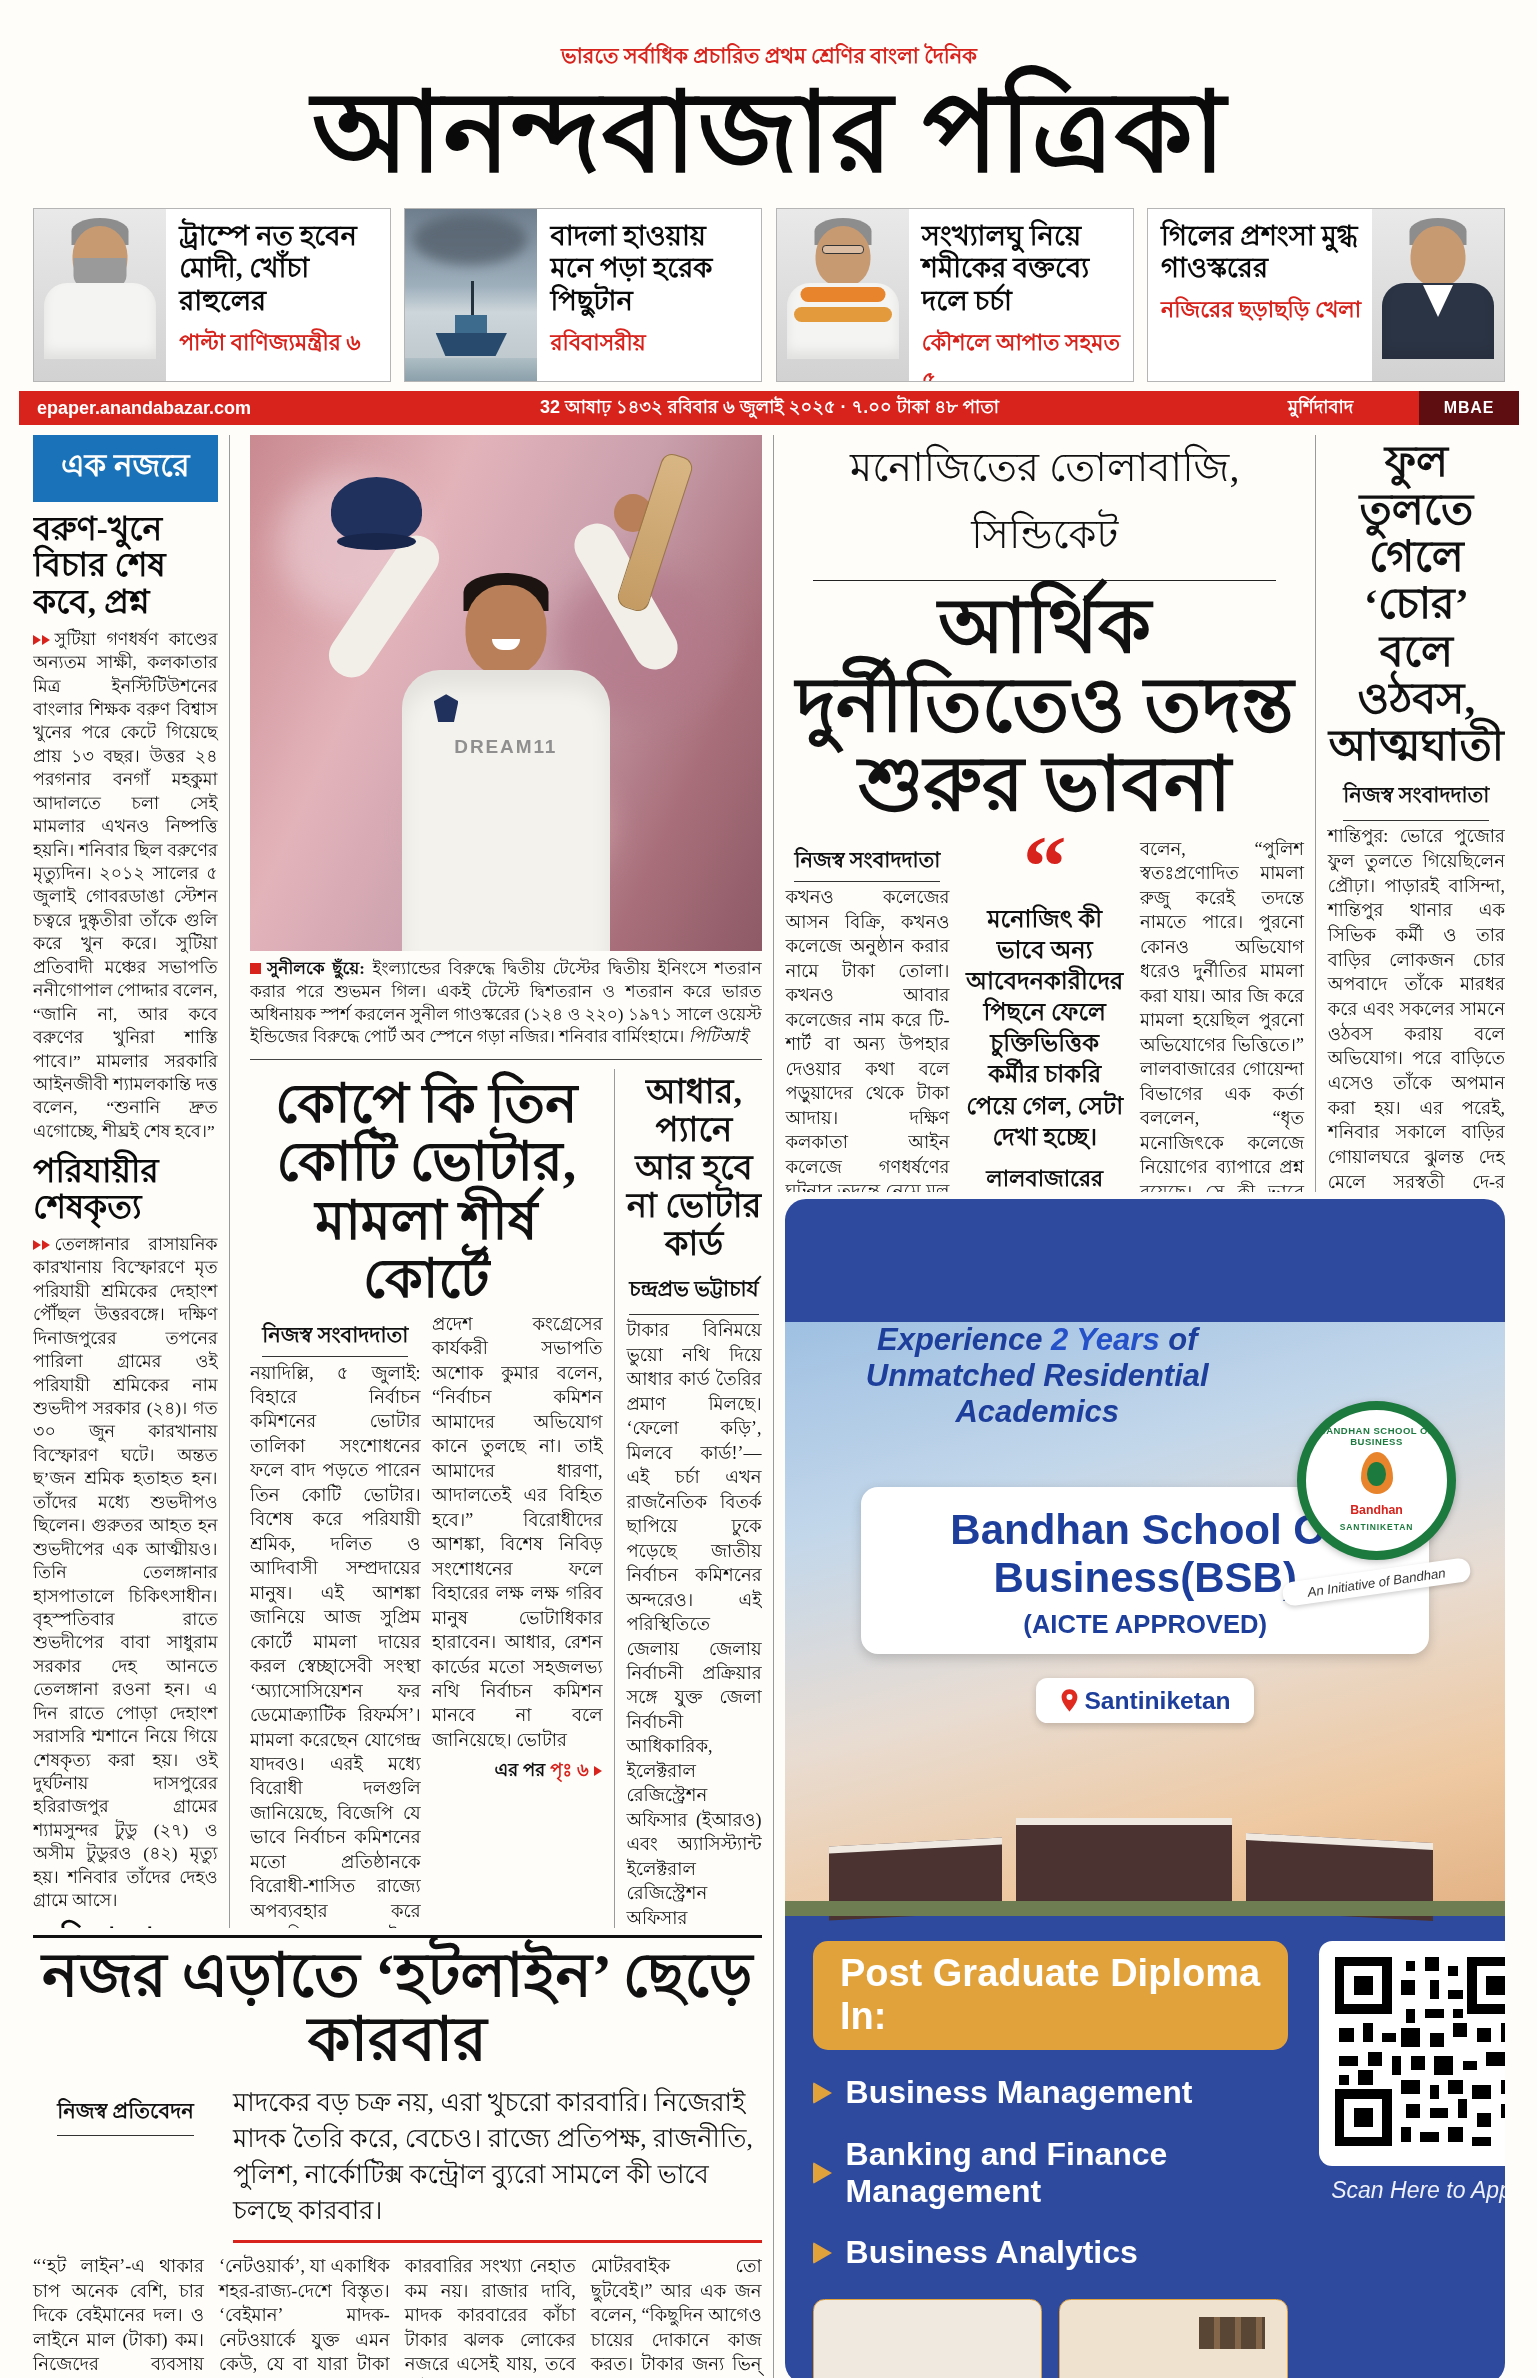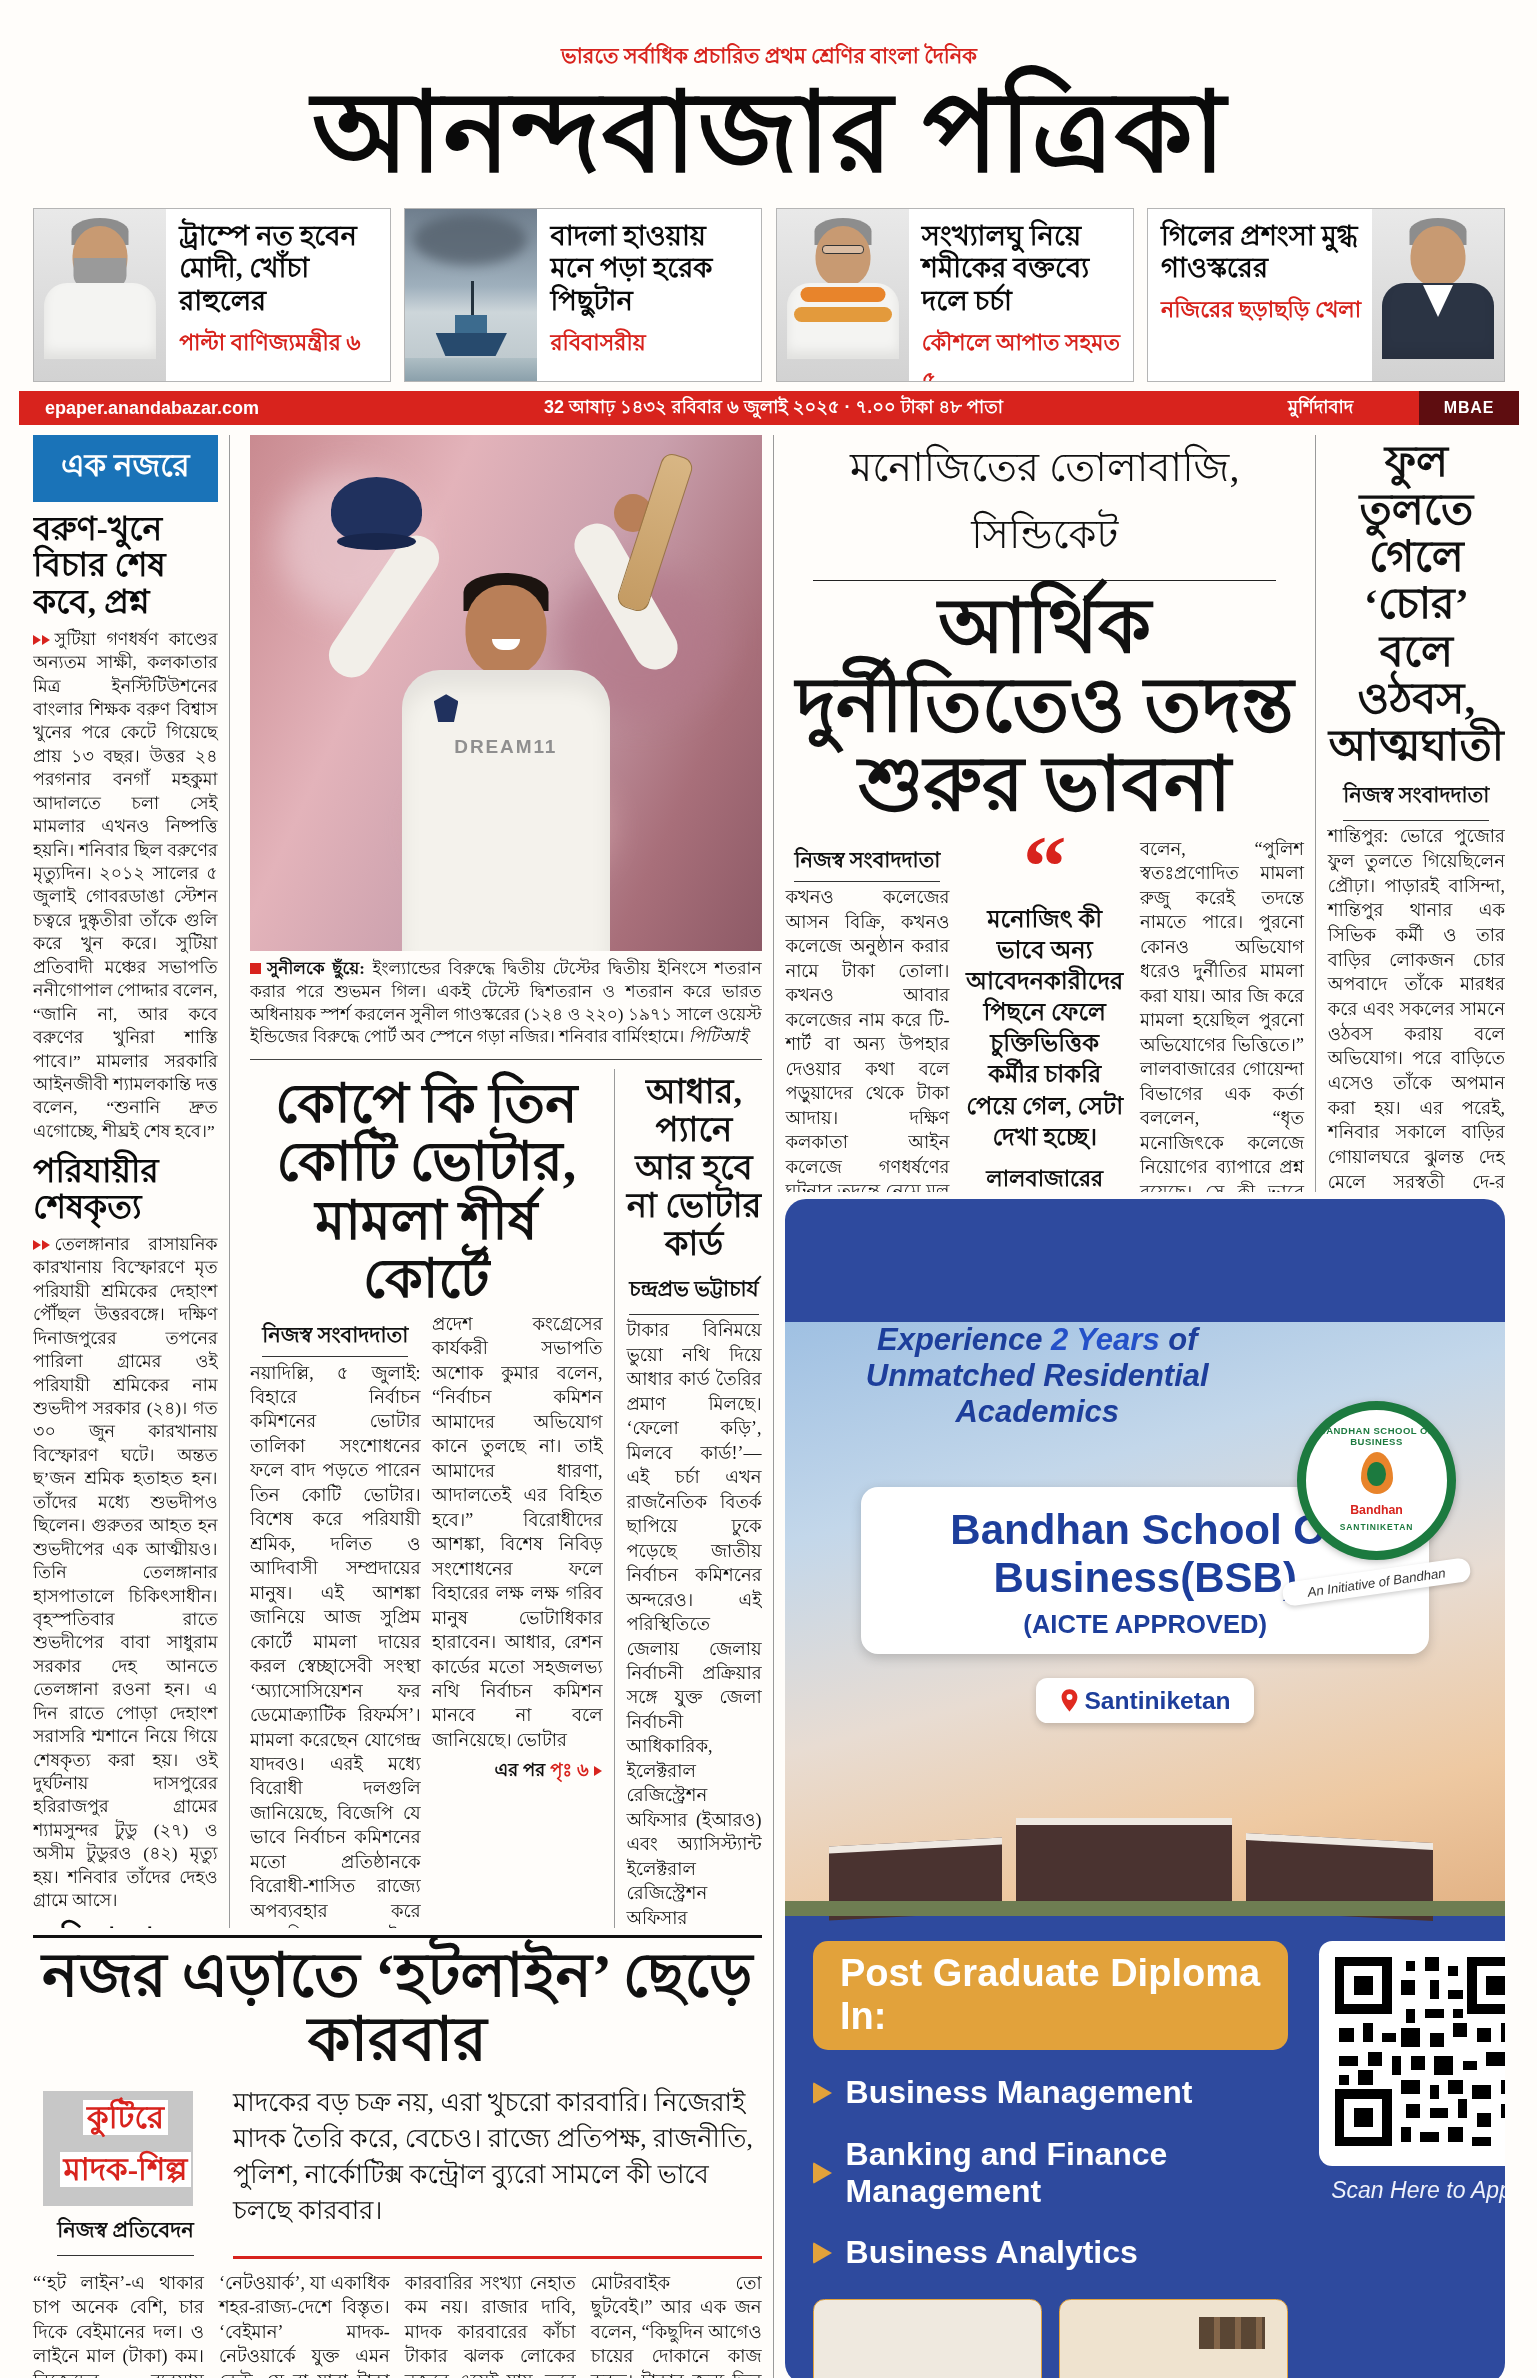--- a/index.html
+++ b/index.html
@@ -30,21 +30,21 @@
   .scarf2 { top:98px; width:98px; background:#e39a3c; }
   .glasses { position:absolute; left:50%; top:36px; transform:translateX(-50%); width:42px; height:9.5px; border:1.9px solid #333; border-radius:3.8px; background:rgba(255,255,255,.35); }
   .art-boat { background:linear-gradient(#6f7e8d 0%, #9fb0bd 45%, #cdd6da 60%, #b9c4c9 100%); }
   .cloud { position:absolute; left:7.6px; top:5.7px; width:114px; height:51px; border-radius:50%; background:#55616d; filter:blur(5.7px); opacity:.8; }
   .hull { position:absolute; left:50%; bottom:24.6px; transform:translateX(-50%); width:81px; height:23px; background:#274a6d; clip-path:polygon(6% 0,94% 0,80% 100%,18% 100%); }
   .cabin { position:absolute; left:50%; bottom:45px; transform:translateX(-50%); width:32px; height:21px; background:#3c6b8e; }
   .mast { position:absolute; left:50%; bottom:66px; width:2.8px; height:34px; background:#23313d; }
   .sea { position:absolute; left:0; bottom:0; width:100%; height:23px; background:linear-gradient(#aebec4,#8ba0ab); }
 
   
-  .datebar { margin:0 19px; background:#d8231d; color:#fff; height:34px; display:flex; align-items:center; padding:0 0 0 26px; font-family:"Liberation Sans", sans-serif; font-size:18px; font-weight:bold; }
+  .datebar { margin:0 19px; background:#d8231d; color:#fff; height:34px; display:flex; align-items:center; padding:0 0 0 18px; font-family:"Liberation Sans", sans-serif; font-size:18px; font-weight:bold; }
   .datebar .mid { flex:1; text-align:center; }
   .datebar .ed { padding-right:66px; }
   .mbae { background:#5e0d10; height:100%; display:flex; align-items:center; padding:0 24.6px; font-size:16px; letter-spacing:0.9px; }
 
   
   .main { display:flex; gap:11.4px; margin:9.5px 33px 0; }
   .left-page { width:740px; }
   .right-page { width:732px; border-left:0.9px solid #9a9a9a; padding-left:11.4px; }
 
   .left-top { display:flex; gap:20px; height:1493px; overflow:hidden; }
@@ -305,24 +305,20 @@
 
             </article>
           </div>
         </div>
       </div>
 
       <article class="bottom-story">
         <h2>নজর এড়াতে ‘হটলাইন’ ছেড়ে কারবার</h2>
         <div class="bs-top">
           <div class="bs-label">
-            <span class="lbl-wrap">
-              <span class="lbl-pre">কুটিরে</span><br>
-              <span class="lbl-main">মাদক-শিল্প</span>
-            </span>
             <div class="byline"><span>নিজস্ব প্রতিবেদন</span></div>
           </div>
           <p class="bs-stand">মাদকের বড় চক্র নয়, এরা খুচরো কারবারি। নিজেরাই মাদক তৈরি করে, বেচেও। রাজ্যে প্রতিপক্ষ, রাজনীতি, পুলিশ, নার্কোটিক্স কন্ট্রোল ব্যুরো সামলে কী ভাবে চলছে কারবার।</p>
         </div>
         <div class="bs-cols">
           <p class="bs-col">“‘হট লাইন’-এ থাকার চাপ অনেক বেশি, চার দিকে বেইমানের দল। ও লাইনে মাল (টাকা) কম। নিজেদের ব্যবসায় ঝামেলা কম, মালও বেশি।” খৈনি ডলতে ডলতে বলছে চল্লিশোর্ধ্ব। নাম জানতে চাওয়ায় হেসে জবাব, ‘রাজা’। মাদক কারবারের দুনিয়ায় এই নামেই সে পরিচিত। ‘হট লাইন’ মাদক ব্যবসার বড়</p>
           <p class="bs-col">‘নেটওয়ার্ক’, যা একাধিক শহর-রাজ্য-দেশে বিস্তৃত। ‘বেইমান’ মাদক-নেটওয়ার্কে যুক্ত এমন কেউ, যে বা যারা টাকা বা অন্য সুবিধার বিনিময়ে মাদক পাচারের খবর যথাস্থানে দিয়ে দেয়। রাজার কথায়, “দু’বার ধরা পড়েছি। দু’বারই ডিলারের থেকে মাল</p>
           <p class="bs-col">কারবারির সংখ্যা নেহাত কম নয়। রাজার দাবি, মাদক কারবারের কাঁচা টাকার ঝলক লোকের নজরে এসেই যায়, তবে ‘হট লাইন’-এ যুক্ত থাকলে পুলিশ, গোয়েন্দা, নার্কোটিক্স কন্ট্রোল ব্যুরো (এনসিবি)-র নজরে পড়ার সম্ভাবনা বেশি।</p>
           <p class="bs-col">
             <span>মোটরবাইক তো ছুটবেই।” আর এক জন বলেন, “কিছুদিন আগেও চায়ের দোকানে কাজ করত। টাকার জন্য ভিন্‌ রাজ্যে এক বার গিয়েছিল। এখন কোথা থেকে টাকা আসছে, কে না জানে!” স্থানীয় সূত্রের খবর, মোজমপুর এলাকার কিছু যুবকের</span>

